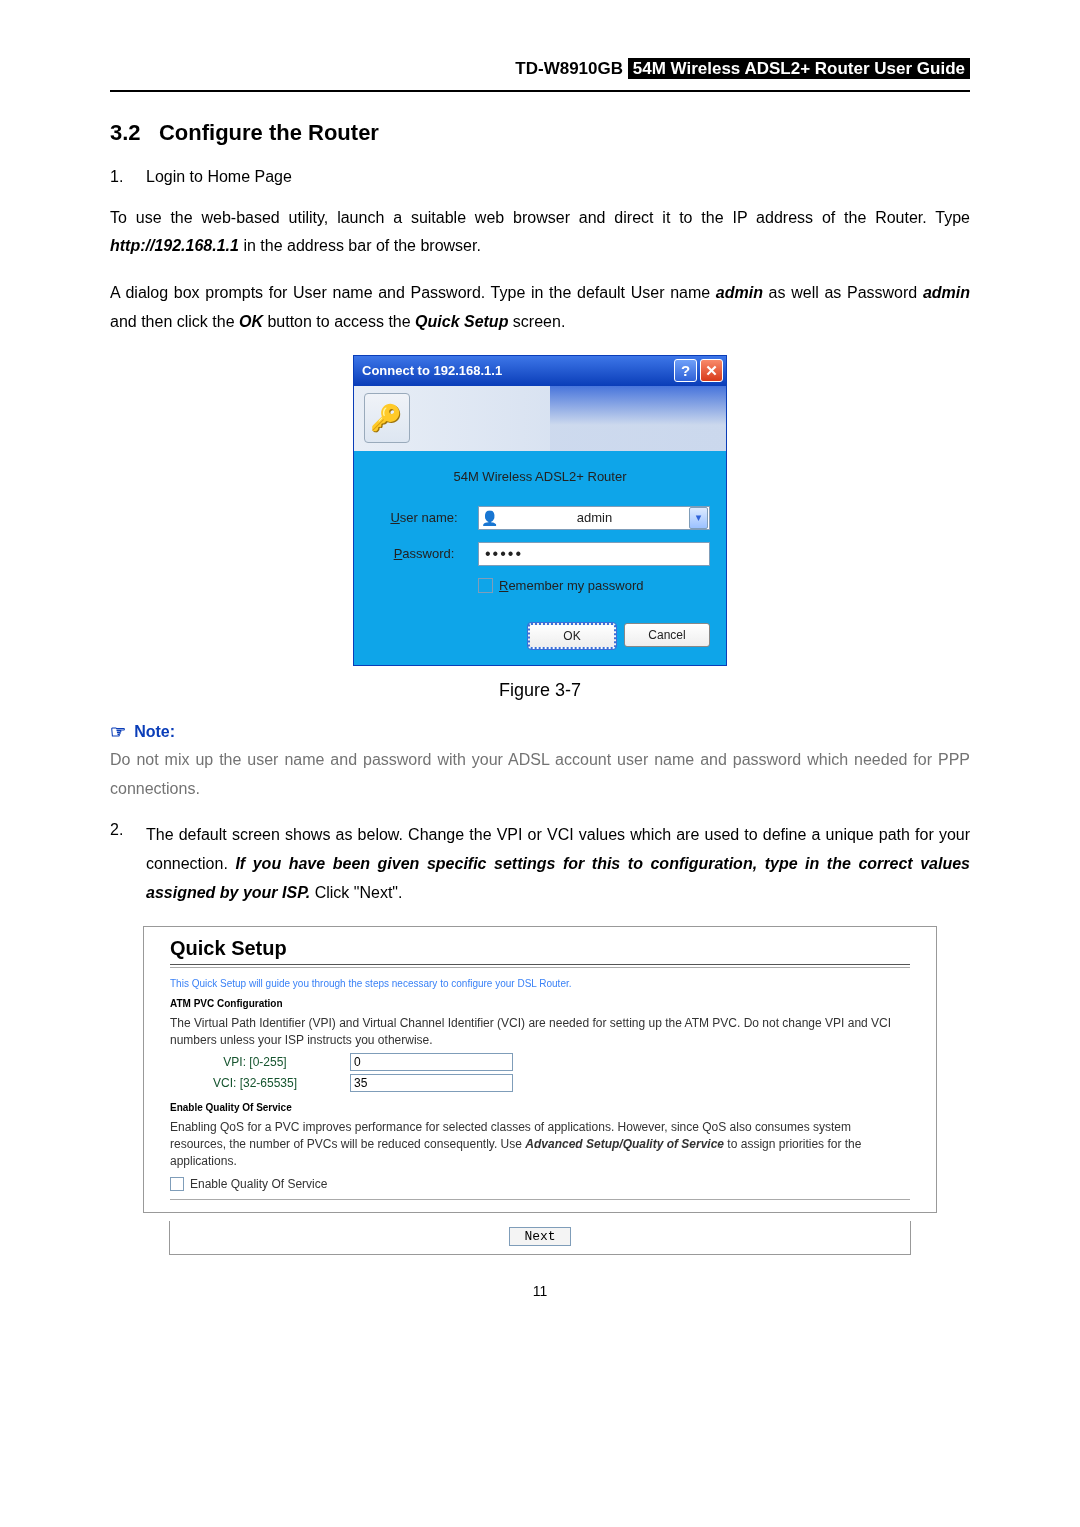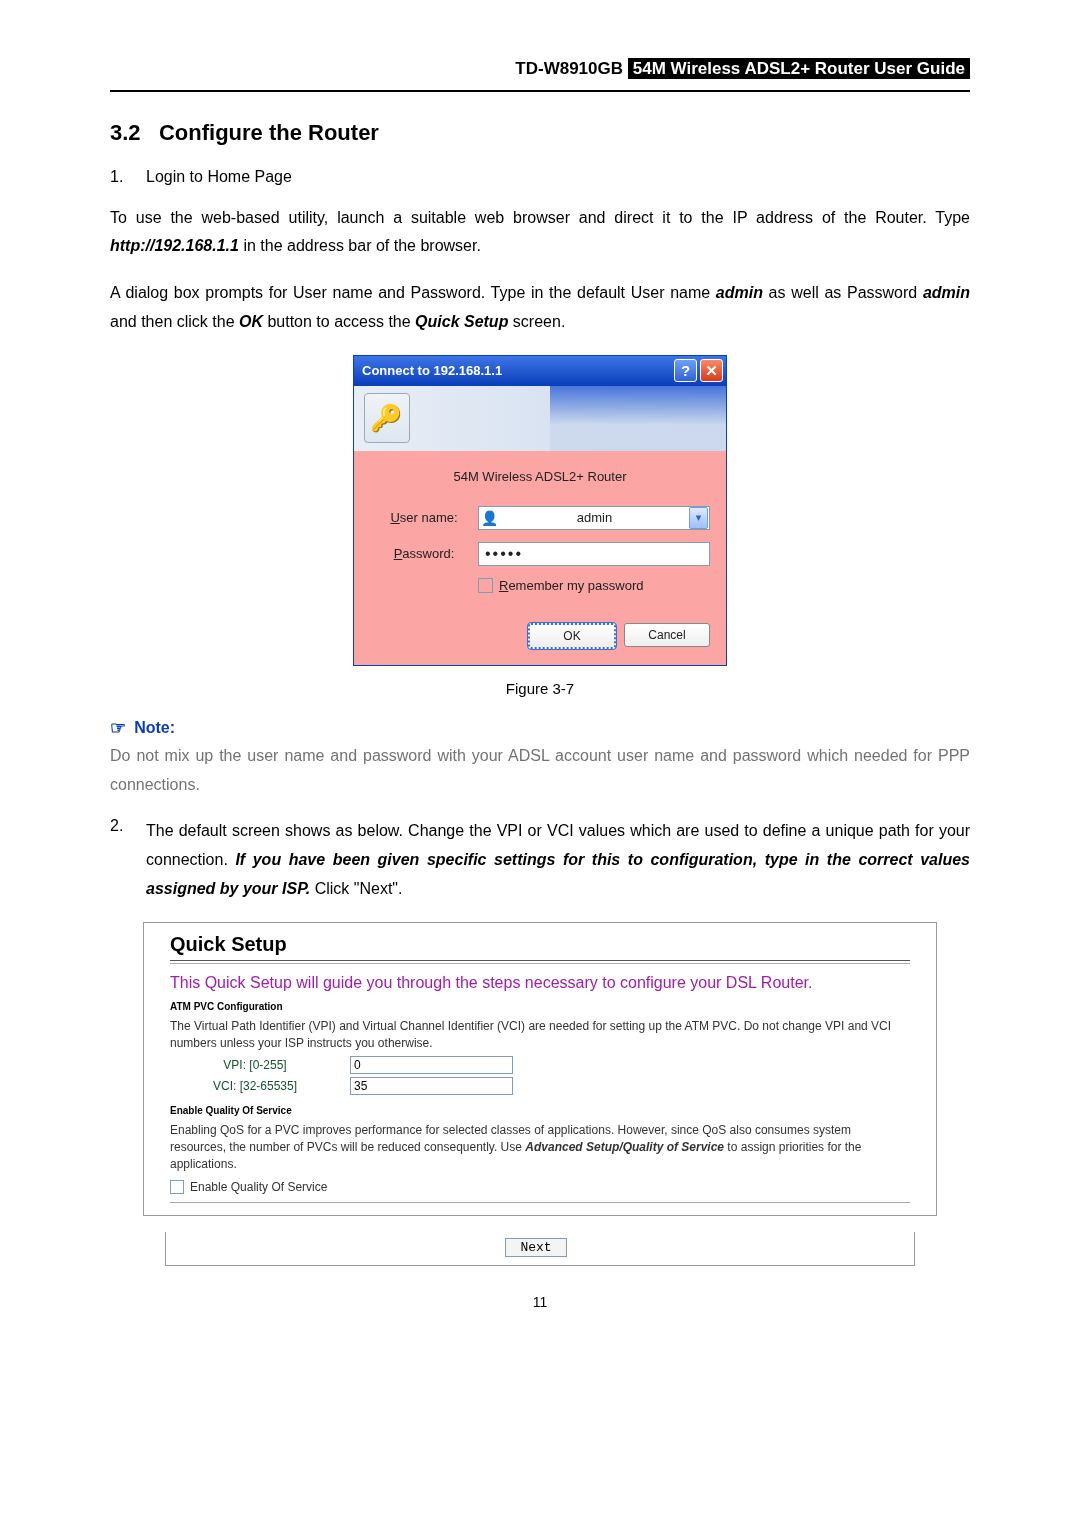--- a/index.html
+++ b/index.html
@@ -34,21 +34,21 @@
 .num-line .n { width: 36px; flex-shrink: 0; }
 p.body { font-size: 16px; margin: 0 0 18px 0; line-height: 1.8; text-align: justify; }
 .bold { font-weight: bold; font-style: italic; }
 .fig-wrap { text-align: center; }
 
 
 .login-dlg {
   width: 372px;
   margin: 8px auto 0 auto;
   border: 1px solid #0a3db8;
-  background: #fca5a5;
+  background: #0ea5e9;
   font-family: Tahoma, Arial, sans-serif;
 }
 .login-title {
   height: 26px;
   background: linear-gradient(to bottom, #3d76e8, #0a3db8);
   display: flex;
   align-items: center;
   padding: 2px 3px 2px 8px;
   color: #fff;
   font-size: 13px;
@@ -106,50 +106,50 @@
 .chk-row .cb { width:13px; height:13px; border:1px solid #7f9db9; margin-right:6px; }
 .btn-row { display:flex; justify-content:flex-end; margin-top:30px; gap:8px; }
 .xp-btn {
   width:84px; height:22px; border:1px solid #888; border-radius:3px;
   background: linear-gradient(#fff,#eee);
   font-size:12px;
   display:flex;align-items:center;justify-content:center;
 }
 .xp-btn.default { border:2px dotted #3a70d8; outline:1px solid #3a70d8; }
 
-.fig-cap { font-size: 15px; margin: 14px 0 20px 0; text-align: center; }
+.fig-cap { font-size: 18px; margin: 14px 0 20px 0; text-align: center; }
 
 .note-head { color:#0a3db8; font-weight:bold; font-size:16px; display:flex; align-items:center; gap:8px; }
 .note-head .hand { font-size:18px; }
 .note-body { color:#737373; font-size:16px; line-height:1.8; text-align:justify; margin:3px 0 18px 0; }
 
 
 .qs-fig {
   width: 740px; margin: 10px auto 0 auto;
   border: 1.5px solid #999;
   background:#fff;
   font-family: Verdana, Arial, sans-serif;
   padding: 10px 26px 2px 26px;
   text-align:left;
 }
 .qs-title { font-size:20px; font-weight:bold; margin-bottom:4px; }
 .qs-hr1 { border:0; border-top:1.5px solid #555; margin:4px 0 2px 0; }
 .qs-hr2 { border:0; border-top:1px solid #aaa; margin:0 0 10px 0; }
-.qs-intro { font-size:16px; color:#a21caf; margin-bottom:9px; }
+.qs-intro { font-size:10px; color:#3b82f6; margin-bottom:9px; }
 .qs-sub { font-size:10px; font-weight:bold; margin: 6px 0; }
 .qs-desc { font-size:12px; color:#333; line-height:1.45; }
 .qs-row { display:flex; align-items:center; margin:3px 0; }
 .qs-row .lbl { width:170px; text-align:center; color:#14532d; font-size:12px; padding-right:10px; }
 .qs-row .inp { width:155px; border:1px solid #7f9db9; font-size:12px; padding:1px 3px; }
 .qs-chkrow { display:flex; align-items:center; margin:6px 0 8px 0; }
 .qs-chkrow .cb { width:12px; height:12px; border:1px solid #7f9db9; margin-right:6px; }
 .qs-chkrow .txt { font-size:12px; color:#333; }
 .qs-next-wrap {
-  border:1.5px solid #999; border-top:0; width:740px; margin:16px auto;
-  padding:6px 8px 8px 0; background:#fff; text-align:center;
+  border:1.5px solid #999; border-top:0; width:740px; margin:8px auto;
+  padding:6px 0 8px 0; background:#fff; text-align:center;
   font-family: "Courier New", monospace;
 }
 .qs-next-wrap .btn {
   display:inline-block; border:1px solid #7f9db9; padding:1px 14px; font-size:13px; background:#f4f4f4;
 }
 .page-no { text-align:center; font-size:14px; margin-top:28px; }
 </style>
 </head>
 <body>
 

